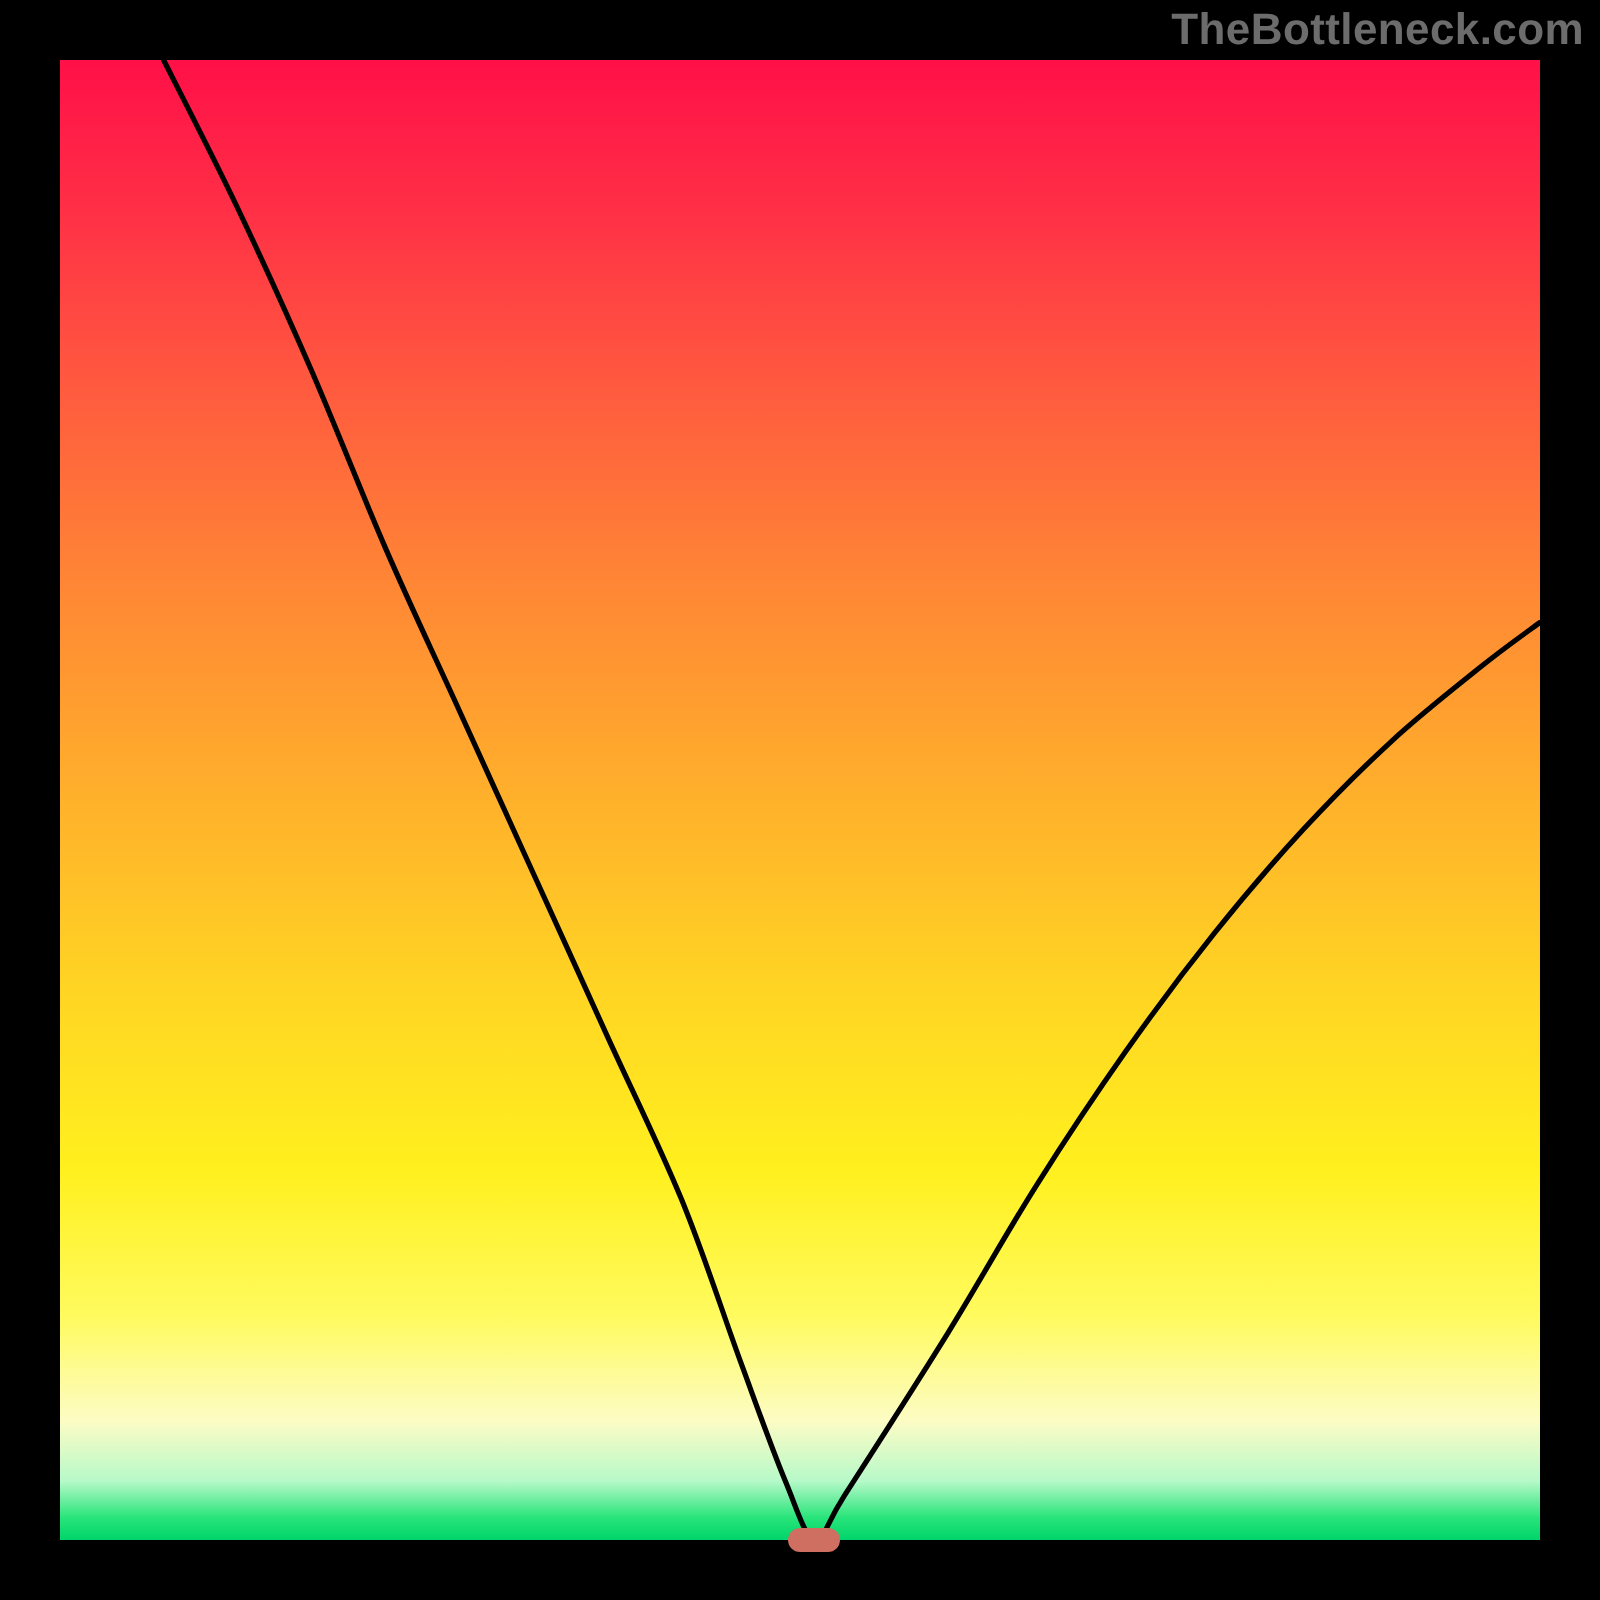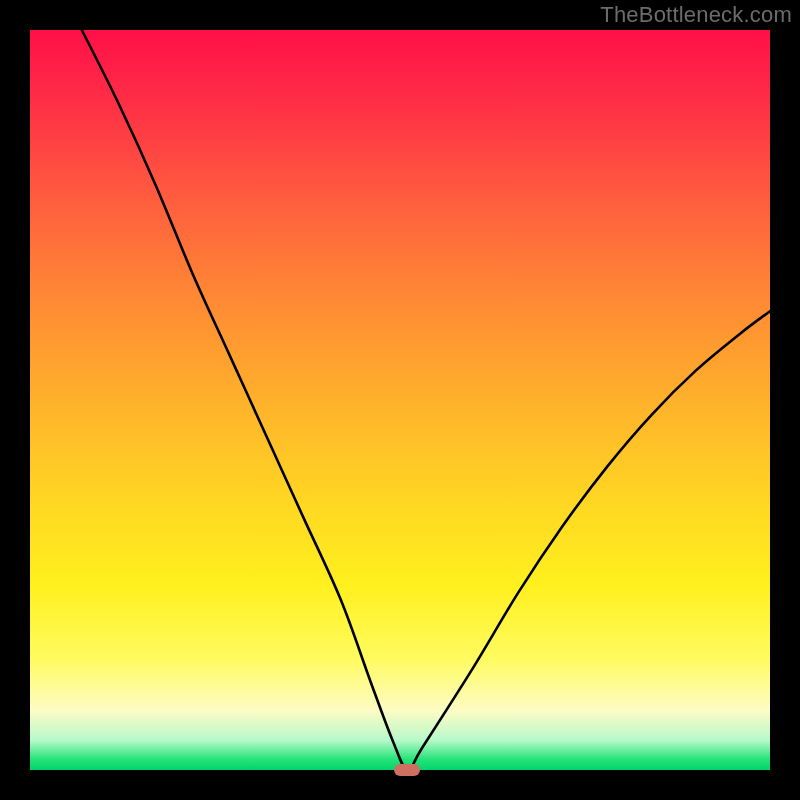--- a/index.html
+++ b/index.html
@@ -19,21 +19,21 @@
     height: 800px;
     background: #000;
   }
   .watermark {
     position: absolute;
     top: 2px;
     right: 8px;
     color: #6c6c6c;
     font-size: 22px;
     letter-spacing: 0.2px;
-    font-weight: 400;
+    font-weight: 700;
     user-select: none;
   }
   .plot {
     position: absolute;
     left: 30px;
     top: 30px;
     width: 740px;
     height: 740px;
   }
   .gradient {

